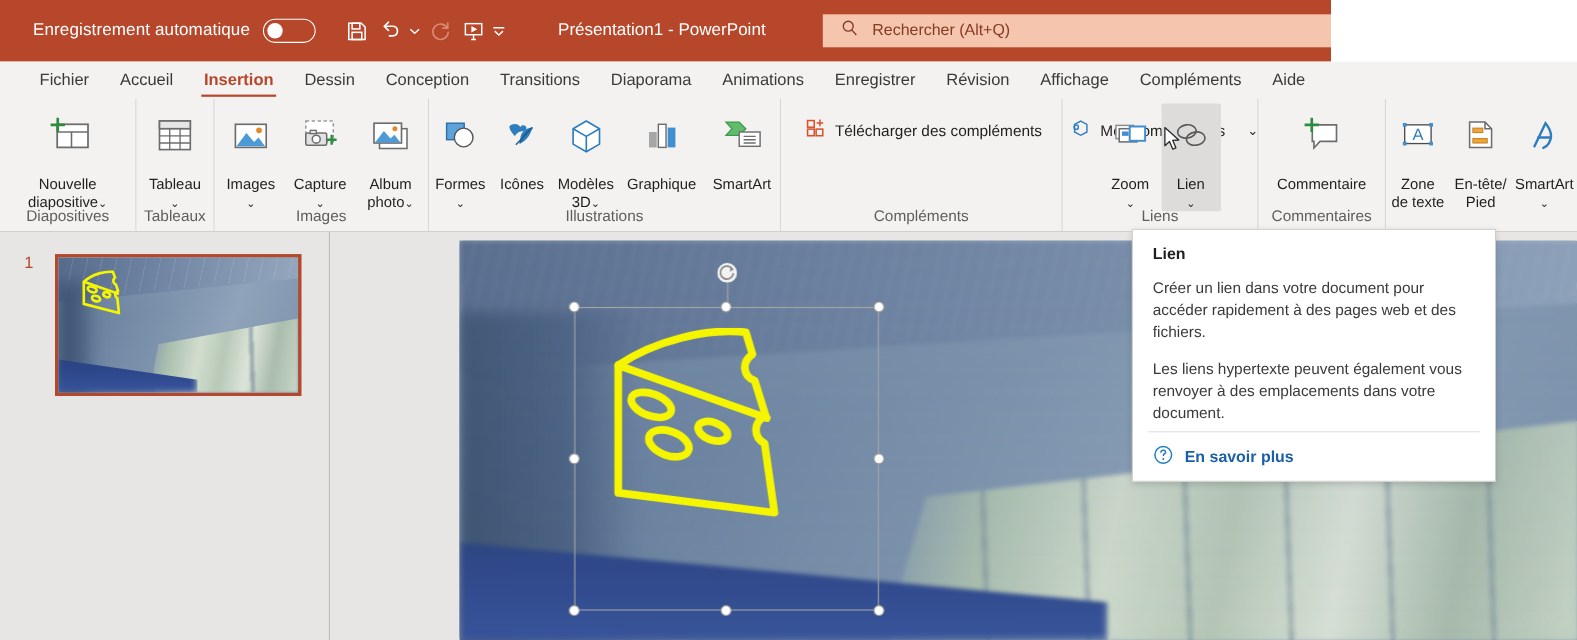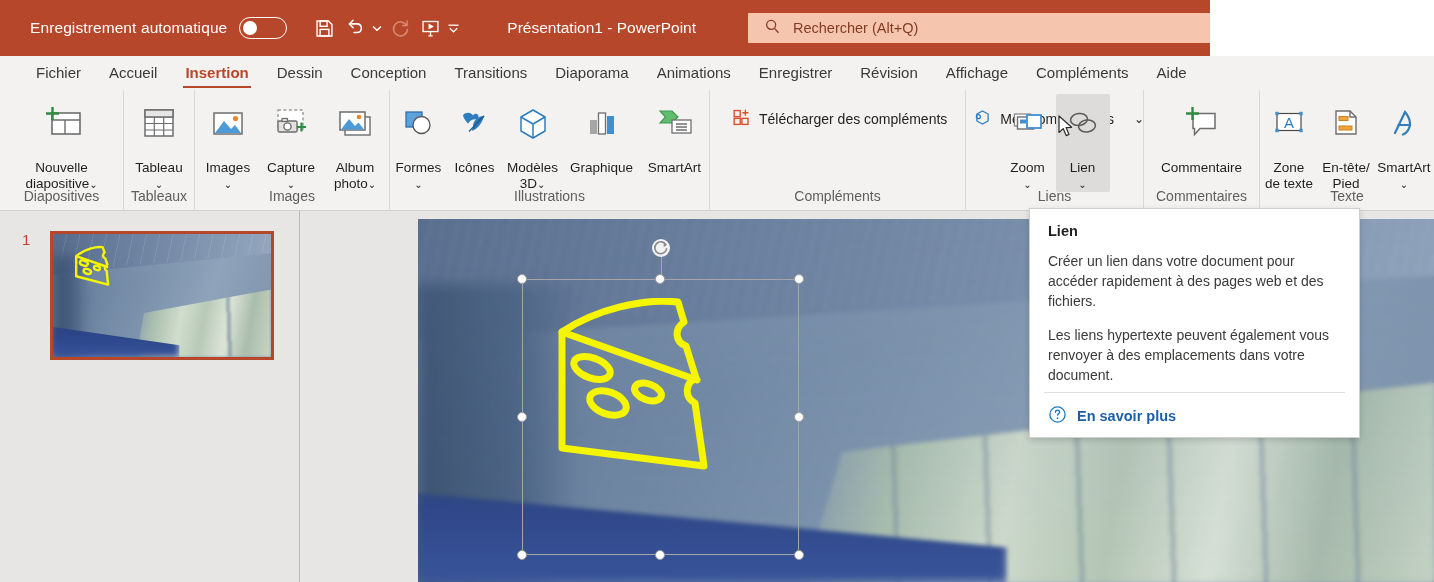--- a/index.html
+++ b/index.html
@@ -523,21 +523,20 @@
           <div class="bigbtn" style="width:58px">
             <div class="ico">
               <svg width="42" height="38" viewBox="0 0 42 38" fill="none" stroke="#2E7DBE" stroke-width="2.2" stroke-linecap="round">
                 <path d="M12 29 22 8c2.5 3 5 7 5 11.5 0 5-3 9.5-7 11"></path>
                 <path d="M15.5 21h11.5"></path>
               </svg>
             </div>
             <div class="lbl"><span>SmartArt</span><br><span class="chev">⌄</span></div>
           </div>
         </div>
-        <div class="glabel">Texte</div>
       </div>
 
     </div>
   </div>
 
   <div class="workspace">
 
     <div class="thumbpane">
       <div class="thumb-num" style="left:22px; top:20px;">1</div>
       <div class="thumb" style="left:50px; top:20px;">

